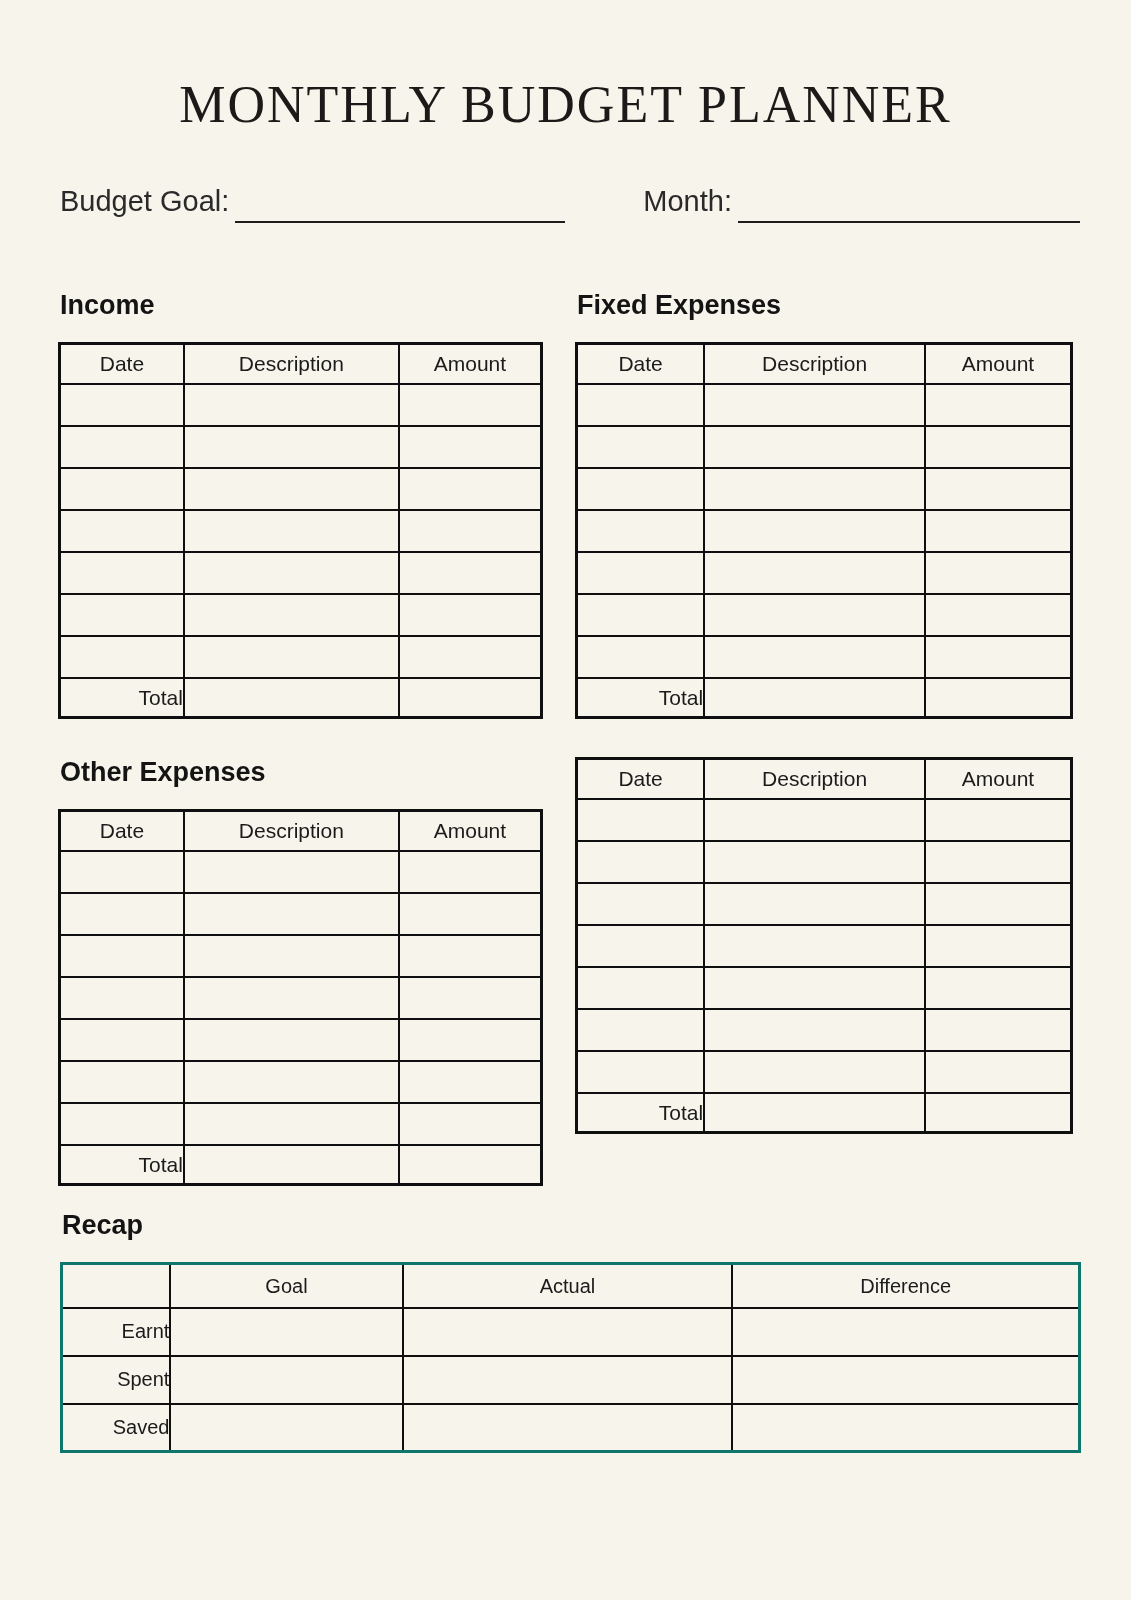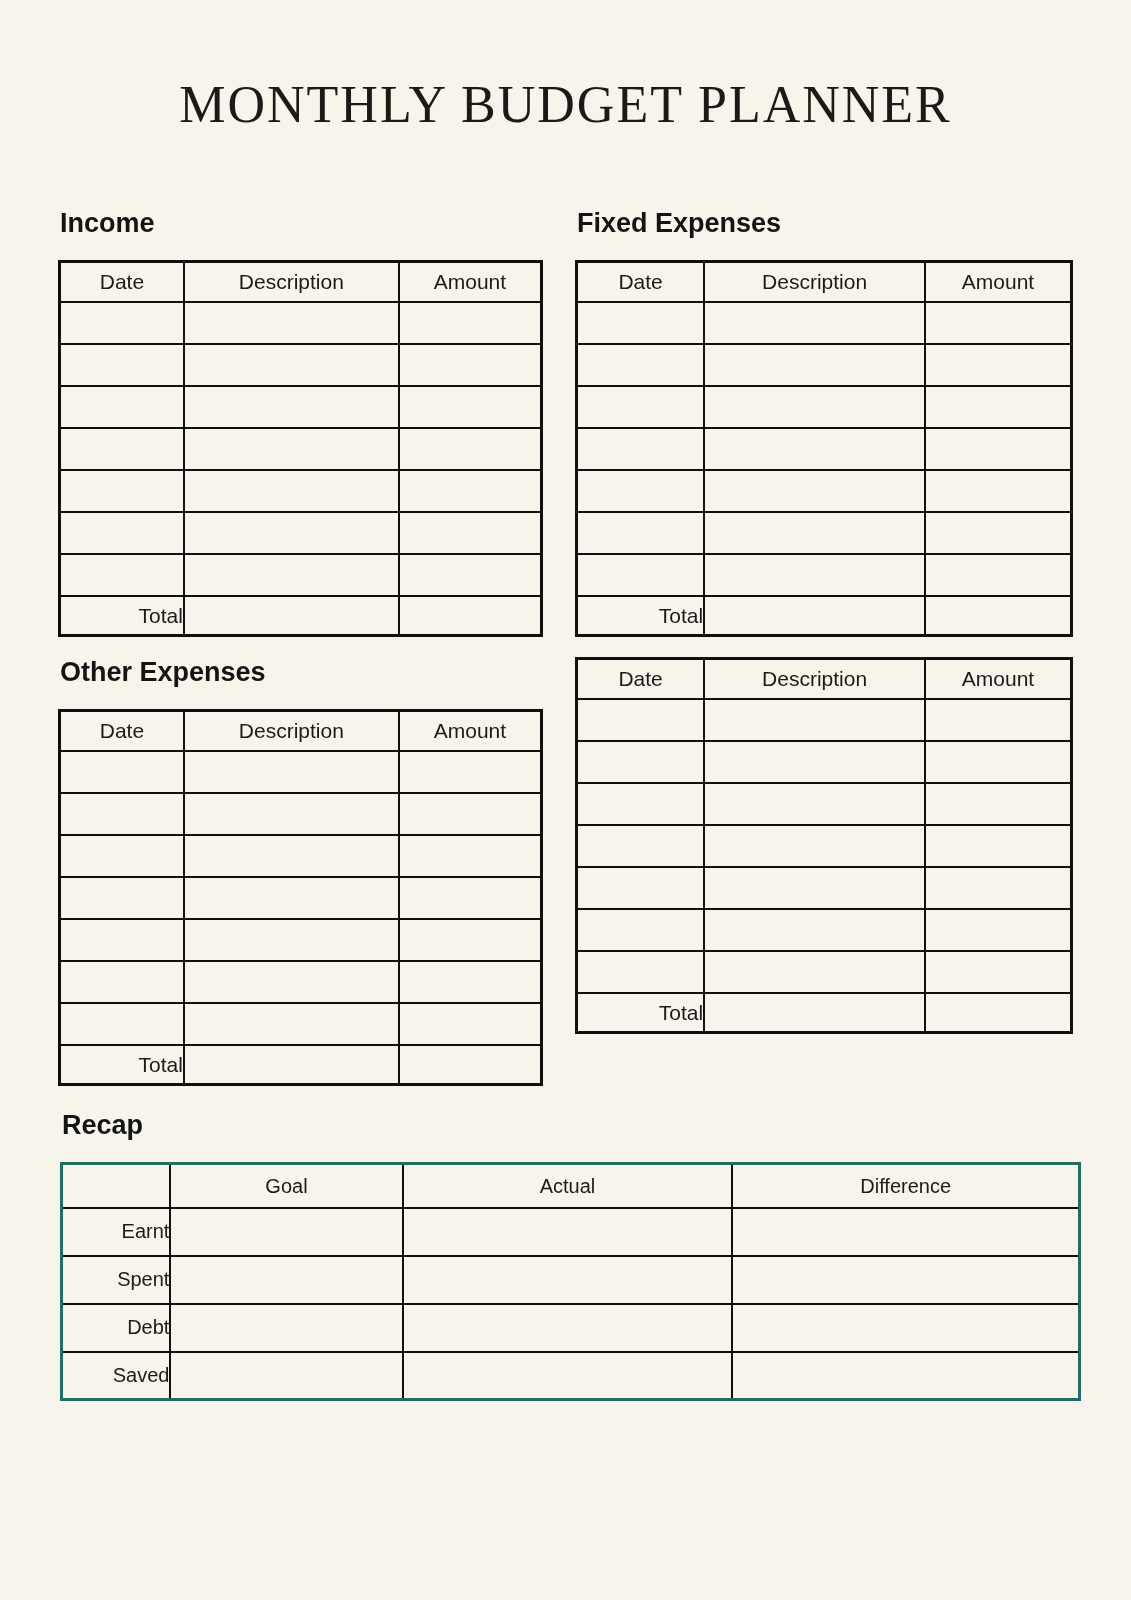--- a/index.html
+++ b/index.html
@@ -55,21 +55,21 @@
   }
   .field-line.goal  { width: 330px; }
   .field-line.month { width: 342px; }
 
   
   .tables-grid {
     margin: 72px 58px 0 58px;
     display: grid;
     grid-template-columns: 485px 498px;
     justify-content: space-between;
-    row-gap: 20px;
+    row-gap: 38px;
   }
   .section-heading {
     margin: 0 0 22px 2px;
     font-size: 27px;
     font-weight: 700;
     line-height: 30px;
     color: #141414;
   }
 
   table.budget-table {
@@ -125,20 +125,30 @@
     color: #1b1b1b;
   }
 </style>
 </head>
 <body style="background: rgb(247, 244, 235);">
 
 <div class="page">
 
   <h1 class="page-title">MONTHLY BUDGET PLANNER</h1>
 
+  <div class="fields-row">
+    <div class="field">
+      <span class="field-label">Budget Goal:</span>
+      <span class="field-line goal"></span>
+    </div>
+    <div class="field">
+      <span class="field-label">Month:</span>
+      <span class="field-line month"></span>
+    </div>
+  </div>
 
   <div class="tables-grid">
 
     <section>
       <h2 class="section-heading">Income</h2>
       <table class="budget-table">
         <colgroup>
             <col style="width:25.8%">
             <col style="width:44.6%">
             <col style="width:29.6%">
@@ -408,26 +418,20 @@
           <td></td>
           <td></td>
         </tr>
         <tr>
           <td class="recap-row-label">Spent</td>
           <td></td>
           <td></td>
           <td></td>
         </tr>
         <tr>
-          <td class="recap-row-label">Debt</td>
-          <td></td>
-          <td></td>
-          <td></td>
-        </tr>
-        <tr>
           <td class="recap-row-label">Saved</td>
           <td></td>
           <td></td>
           <td></td>
         </tr>
       </tbody>
     </table>
   </section>
 
 </div>

